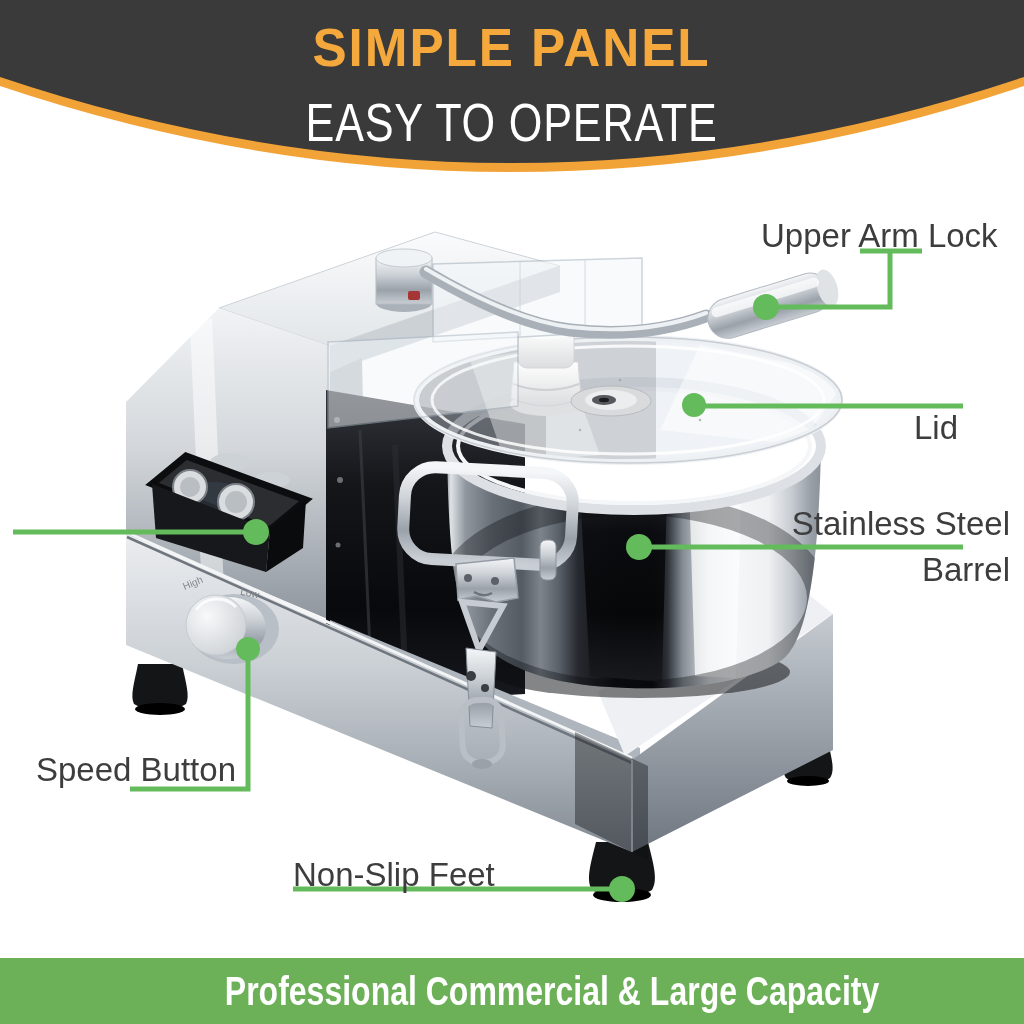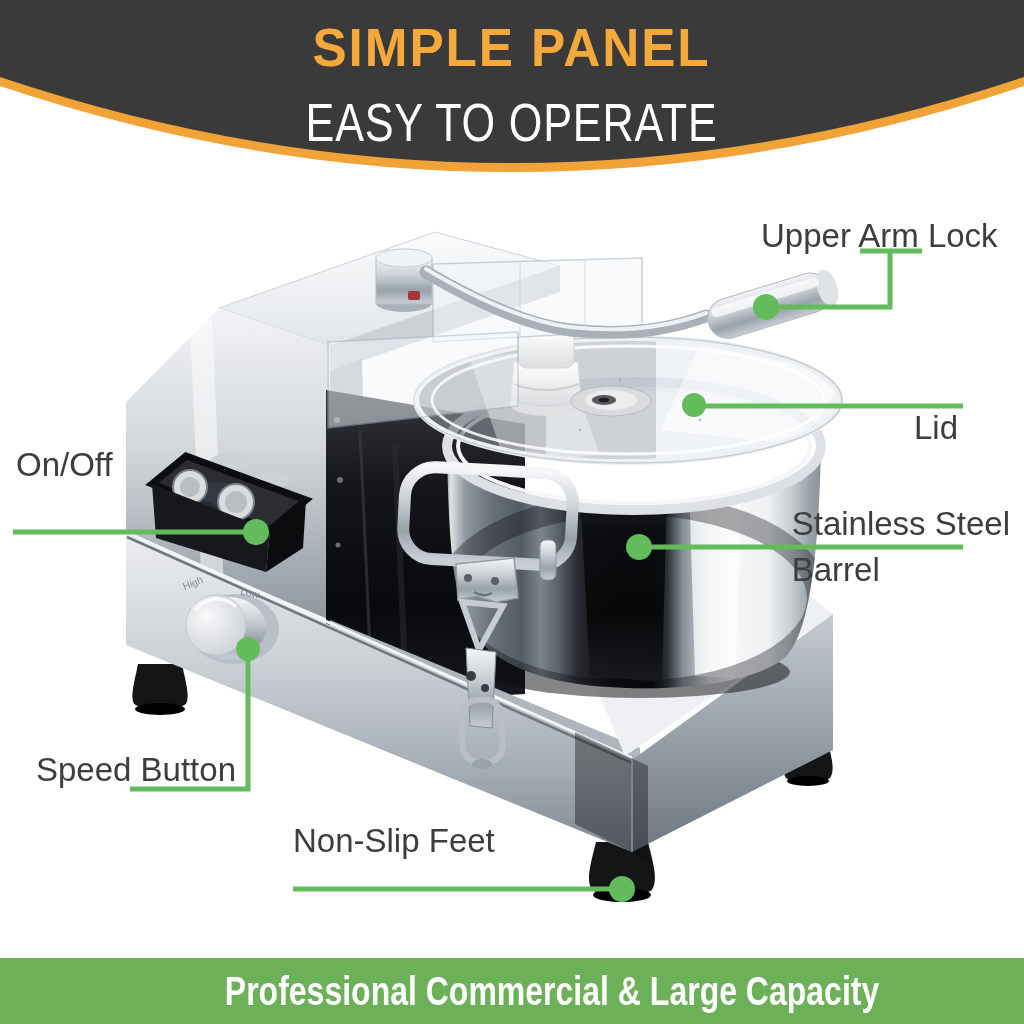--- a/index.html
+++ b/index.html
@@ -13,23 +13,23 @@
   .hero-subtitle{position:absolute;top:80px;left:0;right:0;text-align:center;
                  font-weight:400;font-size:54px;letter-spacing:1px;color:#ffffff;margin-top:11px;}
   .hero-subtitle span{display:inline-block;transform:scaleX(.80);transform-origin:center;}
   
   .art{position:absolute;top:0;left:0;width:1024px;height:1024px;}
   
   .callout{position:absolute;color:#3D3D3D;font-size:33px;line-height:1.38;white-space:nowrap;}
   .co-upper{left:761px;top:213px;}
   .co-lid{left:914px;top:366px;margin-top:39px;}
   .co-onoff{left:16px;top:440px;line-height:50px;}
-  .co-barrel{right:14px;top:501px;line-height:46px;}
+  .co-barrel{right:14px;top:501px;text-align:right;line-height:46px;}
   .co-speed{left:36px;top:747px;}
-  .co-feet{left:293px;top:818px;}
+  .co-feet{left:293px;top:852px;}
   
   .footer{position:absolute;left:0;top:958px;width:1024px;height:66px;background:#6CB158;
           display:flex;align-items:center;justify-content:center;padding-left:40px;}
   .footer span{display:inline-block;color:#fff;font-weight:700;font-size:40px;
                transform:scaleX(.80);transform-origin:center;white-space:nowrap;}
 </style>
 </head>
 <body>
 
 <div class="stage">
@@ -290,21 +290,20 @@
     </g>
   </svg>
 
   <div class="callout co-upper">
     <span>Upper Arm Lock</span>
   </div>
   <div class="callout co-lid">
     <span>Lid</span>
   </div>
   <div class="callout co-onoff">
-    <div>On/Off</div>
   </div>
   <div class="callout co-barrel">
     <div>Stainless Steel</div>
     <div>Barrel</div>
   </div>
   <div class="callout co-speed">
     <span>Speed Button</span>
   </div>
   <div class="callout co-feet">
     <span>Non-Slip Feet</span>

